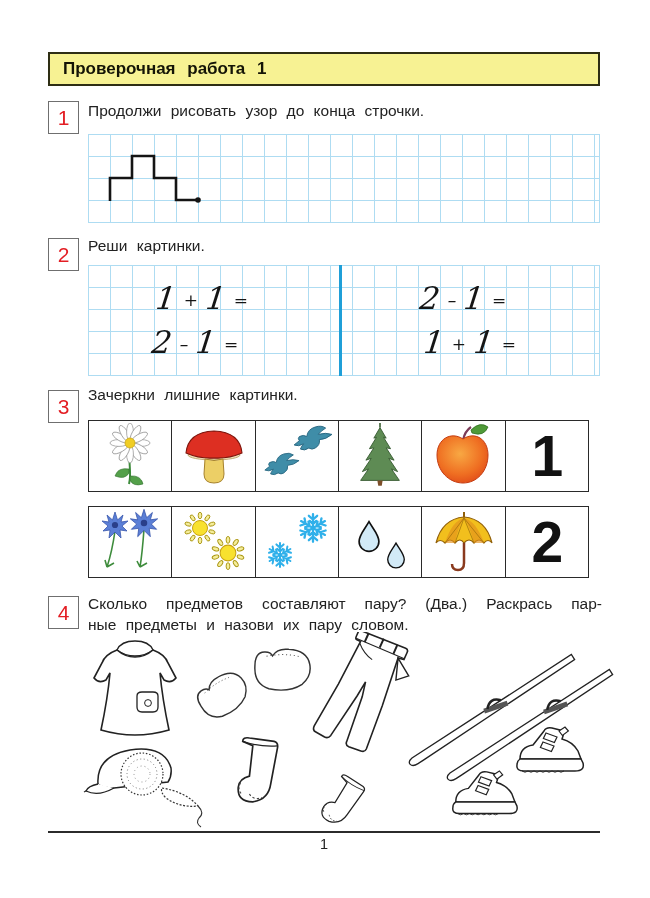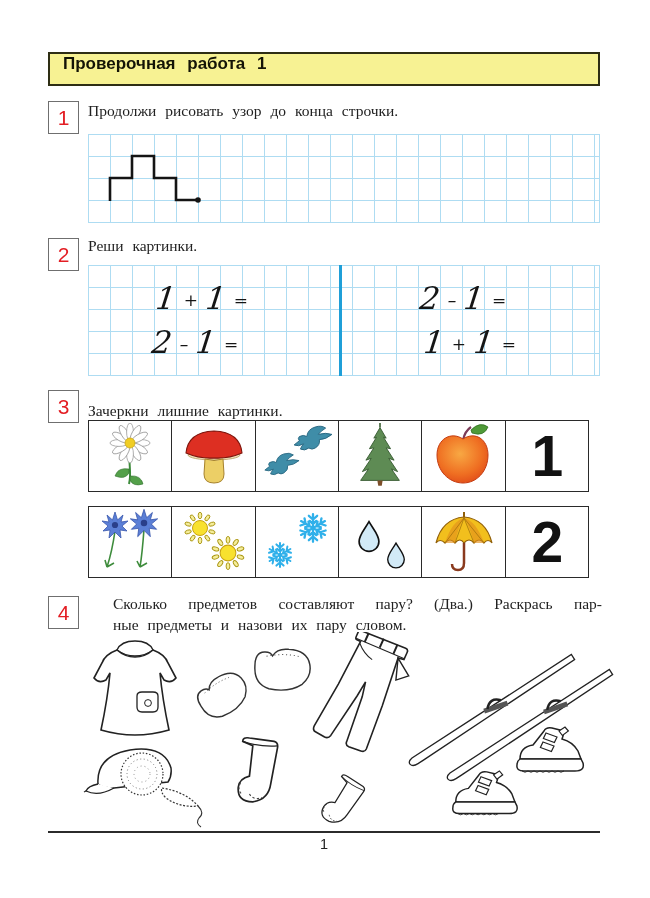--- a/index.html
+++ b/index.html
@@ -1,25 +1,25 @@
 <!DOCTYPE html>
 <html><head>
 <meta charset="utf-8">
 <style>
   html,body{margin:0;padding:0;background:#fff;}
   .page{position:relative;width:650px;height:898px;background:#fff;overflow:hidden;
         font-family:"Liberation Sans",sans-serif;color:#1c1c1c;}
   .banner{position:absolute;left:48px;top:52px;width:552px;height:34px;box-sizing:border-box;
-          background:#f7f293;border:2px solid #2e2e14;display:flex;
+          background:#f7f293;border:2px solid #2e2e14;display:flex;align-items:center;
           padding-left:13px;font-weight:bold;font-size:17px;word-spacing:7px;color:#141406;}
   .numbox{position:absolute;left:48px;width:31px;height:33px;box-sizing:border-box;
           border:1.5px solid #6f6f6f;background:#fff;display:flex;align-items:center;
           justify-content:center;color:#e31e24;font-size:21px;font-weight:400;}
-  .task-text{position:absolute;left:88px;width:514px;font-size:15.5px;word-spacing:5px;color:#222;font-family:Liberation Serif, serif;}
-  .task-text .l2{display:block;margin-left:25px;}
+  .task-text{position:absolute;left:88px;width:514px;font-size:15.5px;word-spacing:5px;color:#222;}
+  .task-text .l2{display:block;}
   .just{text-align:justify;text-align-last:justify;}
   .grid{position:absolute;left:88px;width:512px;box-sizing:border-box;
         background:linear-gradient(to right,#aedcf2 1px,transparent 1px) 0 0/22px 22px,
                    linear-gradient(to bottom,#aedcf2 1px,transparent 1px) 0 0/22px 22px,#fff;
         border-right:1px solid #aedcf2;border-bottom:1px solid #aedcf2;}
   .grid1{top:134px;height:89px;}
   .grid2{top:265px;height:111px;}
   .pattern-svg{position:absolute;left:88px;top:134px;}
   .divider{position:absolute;left:339px;top:265px;width:3px;height:111px;background:#1f9fd8;}
   .eq{position:absolute;display:flex;align-items:baseline;font-family:"DejaVu Serif",serif;
@@ -148,21 +148,21 @@
   <div class="eq" style="left:424px;top:327px">
     <span class="d">1</span>
     <span class="o">+</span>
     <span class="d">1</span>
     <span class="e">=</span>
   </div>
 
   <div class="numbox" style="top:390px">
     <span>3</span>
   </div>
-  <div class="task-text" style="top:402px">Зачеркни лишние картинки.</div>
+  <div class="task-text" style="top:386px">Зачеркни лишние картинки.</div>
 
   <div class="ptable t1">
     <div class="cell">
       <svg width="78" height="66" viewBox="0 0 78 66">
         <path d="M39,28 C37,40 41,50 38,61" stroke="#3e8c3c" stroke-width="2" fill="none"></path>
         <path d="M38,46 q-11,-2 -14,7 q10,4 14,-3 z" fill="#54a04a" stroke="#2f6e2c" stroke-width="0.6"></path>
         <path d="M39,53 q11,-1 13,8 q-10,3 -13,-4 z" fill="#54a04a" stroke="#2f6e2c" stroke-width="0.6"></path>
         <g fill="#ffffff" stroke="#9a9a9a" stroke-width="0.8">
           <ellipse cx="50" cy="20" rx="9" ry="3.4"></ellipse>
           <ellipse cx="50" cy="20" rx="9" ry="3.4" transform="rotate(30 39 20)"></ellipse>

